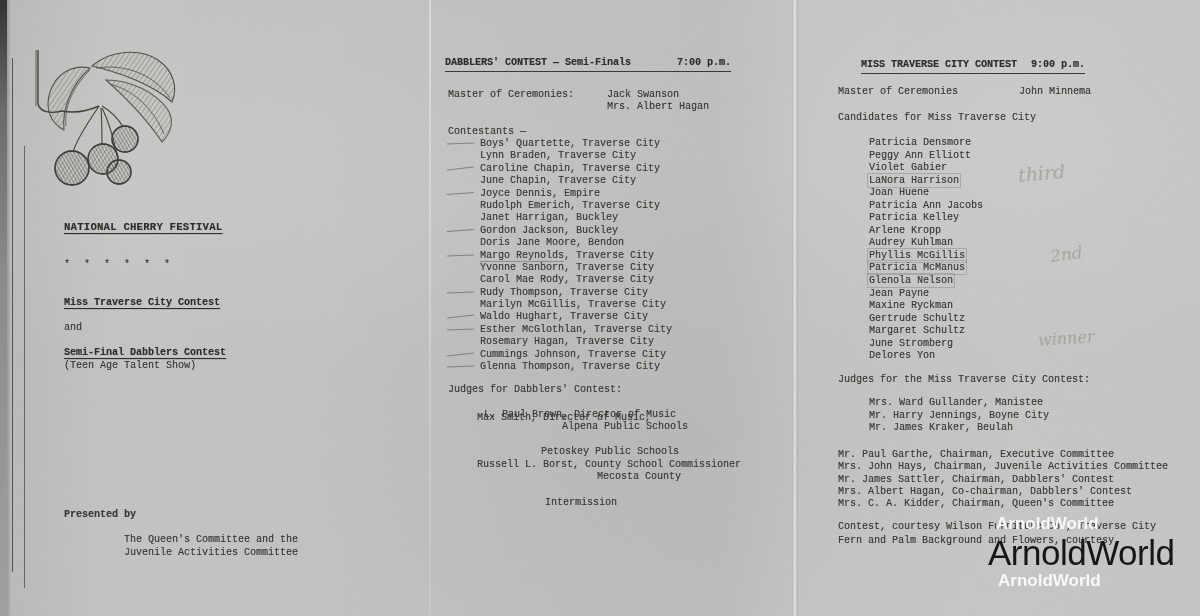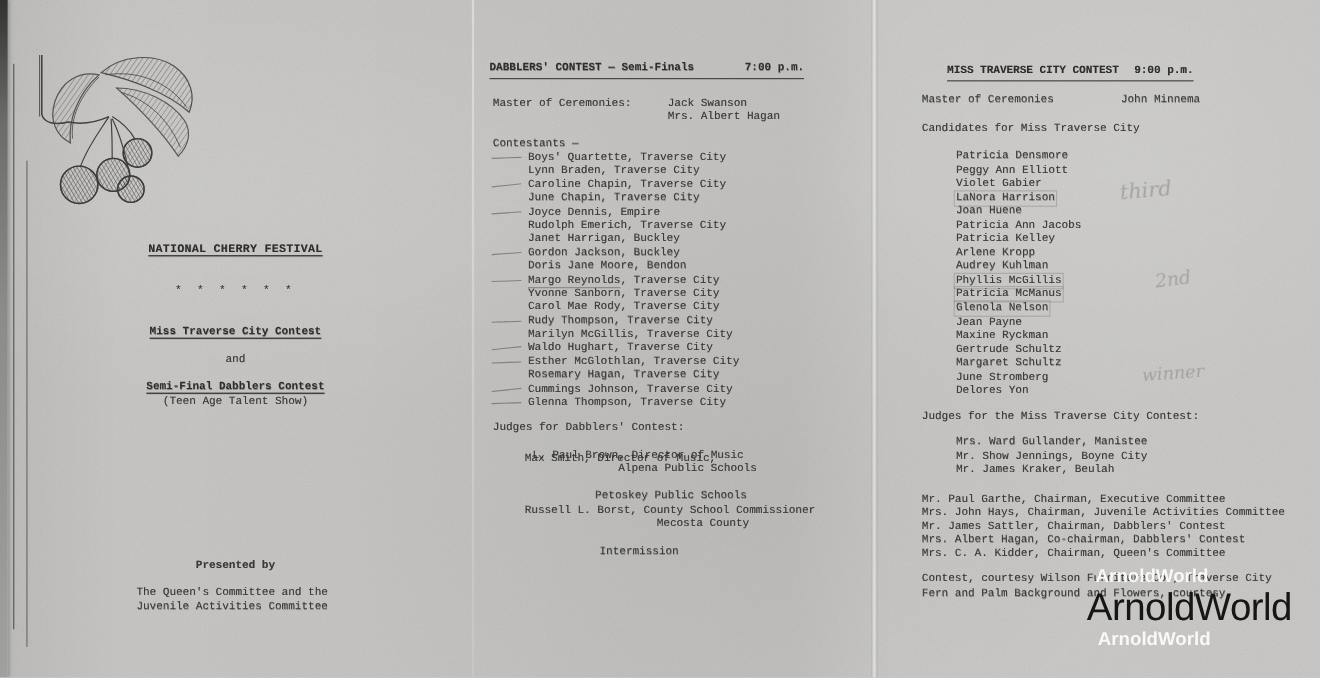--- a/index.html
+++ b/index.html
@@ -23,21 +23,21 @@
     background:linear-gradient(180deg,#343432,#6f6f6d 18%,#8f8f8d 45%,#a5a5a3);
     box-shadow:2px 0 3px rgba(0,0,0,.18);}
   .crease1{left:429px;top:0;width:2px;height:616px;
     background:linear-gradient(180deg,rgba(255,255,255,.45),rgba(255,255,255,.12));}
   .crease2{left:792px;top:0;width:6px;height:616px;
     background:linear-gradient(90deg,rgba(80,80,78,.13),rgba(255,255,255,.6) 45%,rgba(90,90,88,.16));}
   .vline1{left:12px;top:58px;width:1px;height:514px;background:rgba(60,60,58,.8);}
   .vline2{left:24px;top:146px;width:1px;height:442px;background:rgba(60,60,58,.65);}
 
   
-  .cover-center{left:64px;width:300px;text-align:center;}
+  .cover-center{left:64px;width:300px;text-align:left;}
   .u{text-decoration:underline;text-underline-offset:3px;text-decoration-thickness:1px;}
   #cover-title{top:221px;font-size:10.5px;letter-spacing:.3px;}
   #cover-stars{top:259px;letter-spacing:4px;}
   #cover-sub1{top:297px;}
   #cover-and{top:322px;}
   #cover-sub2{top:347px;}
   #cover-note{top:360px;}
   #cover-presented{top:509px;font-weight:bold;}
   #presenter1{left:124px;top:534px;}
   #presenter2{left:124px;top:547px;}
@@ -170,21 +170,21 @@
 
 <div class="typ bold" id="m-header">
   <span>MISS TRAVERSE CITY CONTEST</span>
   <span>9:00 p.m.</span>
 </div>
 <div class="typ" id="m-mc-label">Master of Ceremonies</div>
 <div class="typ" id="m-mc-name">John Minnema</div>
 <div class="typ" id="m-candidates-label">Candidates for Miss Traverse City</div>
 <div class="typ" id="candidate-list"><div class="lrow"><span>Patricia Densmore</span></div><div class="lrow"><span>Peggy Ann Elliott</span></div><div class="lrow"><span>Violet Gabier</span></div><div class="lrow"><span class="pencil-box">LaNora Harrison</span></div><div class="lrow"><span>Joan Huene</span></div><div class="lrow"><span>Patricia Ann Jacobs</span></div><div class="lrow"><span>Patricia Kelley</span></div><div class="lrow"><span>Arlene Kropp</span></div><div class="lrow"><span>Audrey Kuhlman</span></div><div class="lrow"><span class="pencil-box">Phyllis McGillis</span></div><div class="lrow"><span class="pencil-box">Patricia McManus</span></div><div class="lrow"><span class="pencil-box">Glenola Nelson</span></div><div class="lrow"><span>Jean Payne</span></div><div class="lrow"><span>Maxine Ryckman</span></div><div class="lrow"><span>Gertrude Schultz</span></div><div class="lrow"><span>Margaret Schultz</span></div><div class="lrow"><span>June Stromberg</span></div><div class="lrow"><span>Delores Yon</span></div></div>
 <div class="typ" id="m-judges-label">Judges for the Miss Traverse City Contest:</div>
-<div class="typ" id="m-judge-list"><div class="lrow">Mrs. Ward Gullander, Manistee</div><div class="lrow">Mr. Show Jennings, Boyne City</div><div class="lrow">Mr. James Kraker, Beulah</div></div>
+<div class="typ" id="m-judge-list"><div class="lrow">Mrs. Ward Gullander, Manistee</div><div class="lrow">Mr. Harry Jennings, Boyne City</div><div class="lrow">Mr. James Kraker, Beulah</div></div>
 <div class="typ" id="committee-list"><div class="lrow">Mr. Paul Garthe, Chairman, Executive Committee</div><div class="lrow">Mrs. John Hays, Chairman, Juvenile Activities Committee</div><div class="lrow">Mr. James Sattler, Chairman, Dabblers' Contest</div><div class="lrow">Mrs. Albert Hagan, Co-chairman, Dabblers' Contest</div><div class="lrow">Mrs. C. A. Kidder, Chairman, Queen's Committee</div></div>
 <div class="typ" id="credits-list"><div class="lrow">Contest, courtesy Wilson Furniture Co., Traverse City</div><div class="lrow">Fern and Palm Background and Flowers, courtesy</div></div>
 
 <div class="ann" id="ann1">third</div>
 <div class="ann" id="ann2">2nd</div>
 <div class="ann" id="ann3">winner</div>
 
 <div class="wm" id="wm1">ArnoldWorld</div>
 <div class="wm" id="wm2">ArnoldWorld</div>
 <div class="wm" id="wm3">ArnoldWorld</div>

